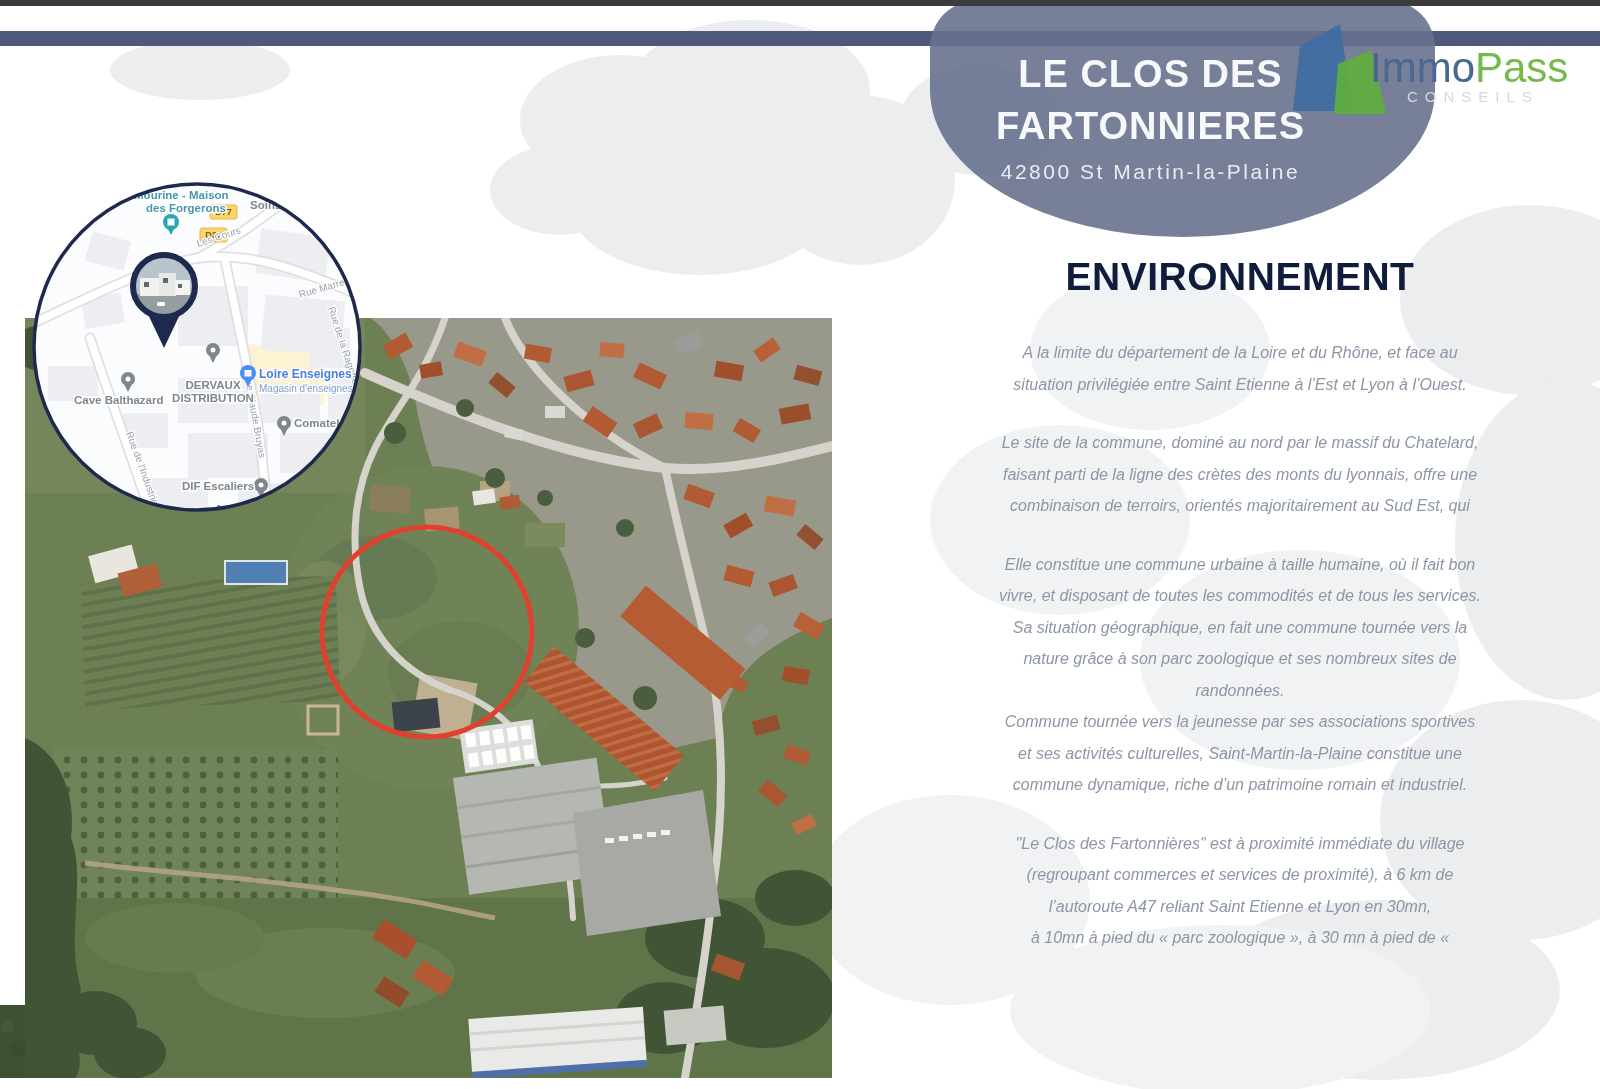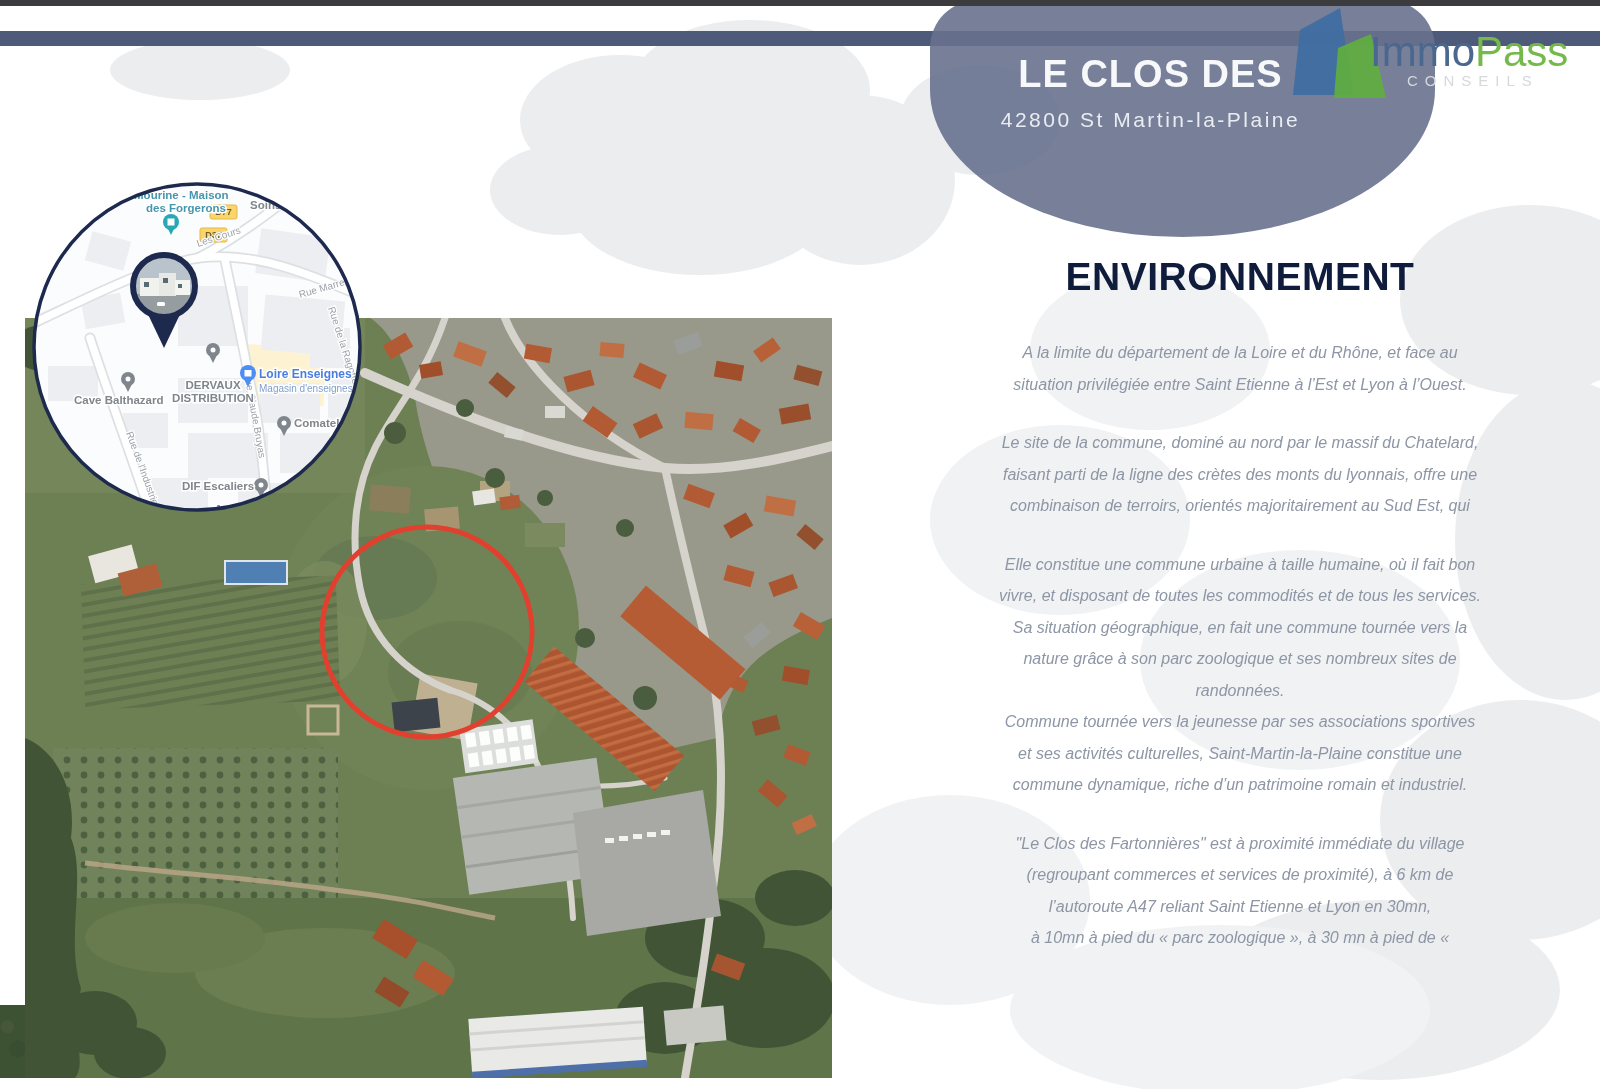--- a/index.html
+++ b/index.html
@@ -16,21 +16,21 @@
 
   
   .header-blob{left:930px;top:0;width:505px;height:237px;background:rgba(104,113,142,0.9);
     border-radius:48px 48px 50% 50% / 48px 48px 62% 62%;z-index:3;
     display:flex;flex-direction:column;align-items:center;justify-content:flex-start;padding-top:48px;box-sizing:border-box;}
   .title-wrap{width:100%;text-align:center;transform:translateX(-32px);z-index:5;position:relative;}
   .title-line{color:#f7f8fa;font-weight:bold;font-size:38px;line-height:52px;letter-spacing:1px;}
   .subtitle{color:#e9ecf2;font-size:21px;letter-spacing:2.5px;margin-top:8px;font-weight:400;}
 
   
-  .logo{left:1285px;top:0px;width:315px;height:110px;z-index:4;}
+  .logo{left:1285px;top:16px;width:315px;height:110px;z-index:4;}
   .logo-text{position:absolute;left:85px;top:28px;font-size:42px;font-weight:500;letter-spacing:0px;white-space:nowrap;}
   .logo-immo{color:#49678f;}
   .logo-pass{color:#74b94a;}
   .logo-tagline{position:absolute;left:122px;top:72px;font-size:15px;letter-spacing:7px;color:#d5d8dc;font-weight:500;}
 
   
   .satellite{left:25px;top:318px;z-index:1;}
   .bl-fragment{left:0;top:1005px;width:25px;height:73px;z-index:1;
     background:radial-gradient(circle at 30% 30%, #47583a 0 6px, transparent 7px),
                radial-gradient(circle at 70% 60%, #394d30 0 8px, transparent 9px),
@@ -79,20 +79,21 @@
       <ellipse cx="1150" cy="350" rx="120" ry="80"></ellipse>
     </g>
   </svg>
 
   <div class="abs top-bar"></div>
   <div class="abs slate-band"></div>
 
   <div class="abs header-blob">
     <div class="title-wrap">
       <div class="title-line">LE CLOS DES</div>
+      <div class="title-line">FARTONNIERES</div>
       <div class="subtitle">42800 St Martin-la-Plaine</div>
     </div>
   </div>
 
   <div class="abs logo">
     <svg width="120" height="110" style="position:absolute;left:0;top:0;">
       <polygon points="8,95 15,30 55,8 68,95" fill="#3f6ca2" opacity="0.92"></polygon>
       <polygon points="49,98 53,48 86,34 101,98" fill="#5fae3f" opacity="0.92"></polygon>
     </svg>
     <div class="logo-text">

